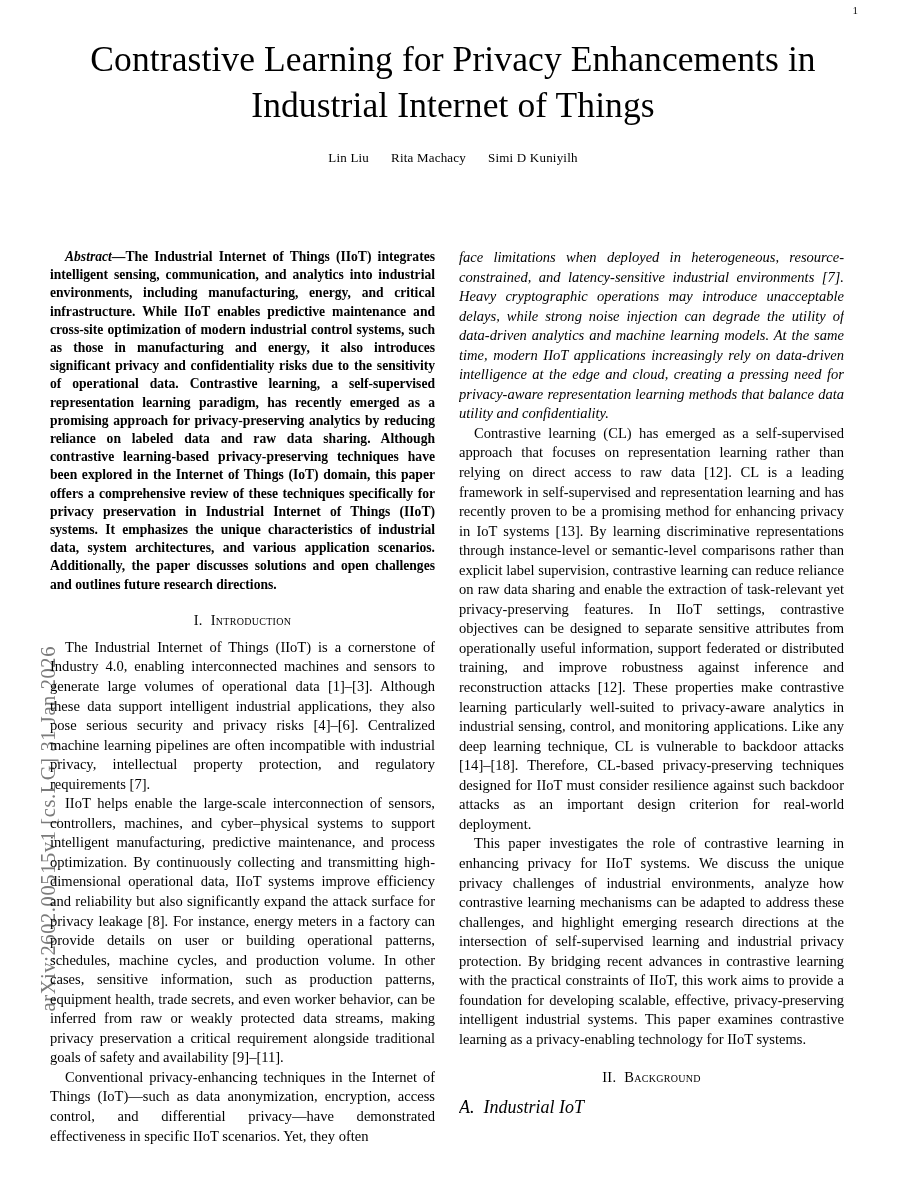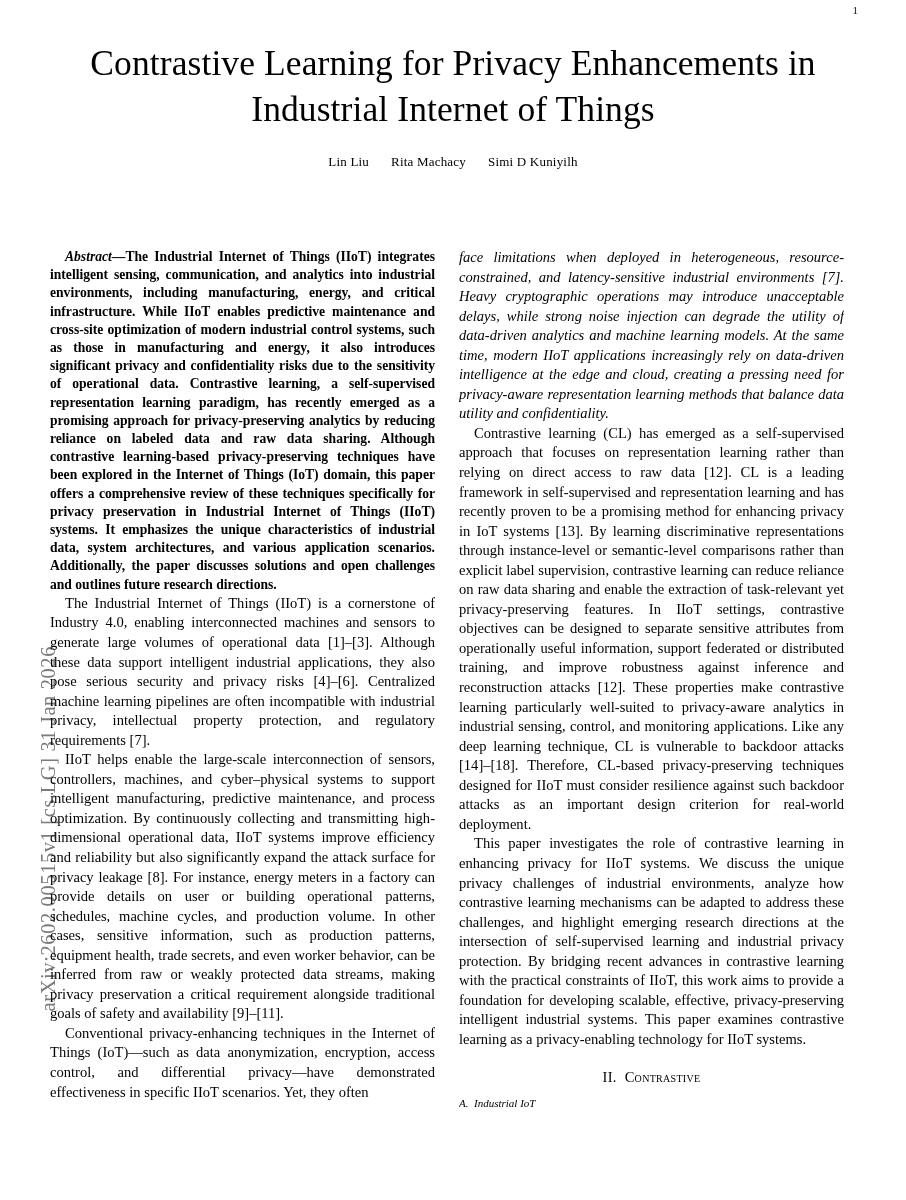--- a/index.html
+++ b/index.html
@@ -46,23 +46,23 @@
   .page {
     position: absolute;
     left: 0;
     top: 0;
     width: 906px;
     height: 1200px;
     padding: 0;
   }
 
   .title-block {
-    margin: 12px auto;
+    margin: 0 auto;
     width: 790px;
-    padding-top: 28px;
+    padding-top: 36px;
     text-align: center;
   }
   .paper-title {
     font-size: 35.5px;
     line-height: 46px;
     font-weight: normal;
     letter-spacing: 0.1px;
     margin: 0;
     padding: 0 22px;
   }
@@ -125,21 +125,21 @@
     margin: 20px 0 9px 0;
     font-variant: small-caps;
     letter-spacing: 0.3px;
   }
   .sec-head .numeral {
     font-variant: normal;
     text-transform: none;
   }
   .subsec-head {
     font-style: italic;
-    font-size: 11px;
+    font-size: 18px;
     margin: 11px 0 5px 0;
     text-align: left;
   }
   .spacer-top { margin-top: 18px; }
 </style>
 </head>
 <body>
 
 <div class="page">
 
@@ -154,34 +154,35 @@
     </div>
   </div>
 
   <div class="columns">
 
     <div class="col">
 
       <p class="abstract"><span class="lead-italic">Abstract</span><span>—</span><span>The Industrial Internet of Things (IIoT) integrates intelligent sensing, communication, and analytics into industrial environments, including manufacturing, energy, and critical infrastructure. While IIoT enables predictive maintenance and cross-site optimization of modern industrial control systems, such as those in manufacturing and energy, it also introduces significant privacy and confidentiality risks due to the sensitivity of operational data. Contrastive learning, a self-supervised representation learning paradigm, has recently emerged as a promising approach for privacy-preserving analytics by reducing reliance on labeled data and raw data sharing. Although contrastive learning-based privacy-preserving techniques have been explored in the Internet of Things (IoT) domain, this paper offers a comprehensive review of these techniques specifically for privacy preservation in Industrial Internet of Things (IIoT) systems. It emphasizes the unique characteristics of industrial data, system architectures, and various application scenarios. Additionally, the paper discusses solutions and open challenges and outlines future research directions.</span></p>
 
 
+      <div class="sec-head spacer-top"><span class="numeral">I.</span>&nbsp; <span>Introduction</span></div>
 
       <p class="para">The Industrial Internet of Things (IIoT) is a cornerstone of Industry 4.0, enabling interconnected machines and sensors to generate large volumes of operational data [1]–[3]. Although these data support intelligent industrial applications, they also pose serious security and privacy risks [4]–[6]. Centralized machine learning pipelines are often incompatible with industrial privacy, intellectual property protection, and regulatory requirements [7].</p>
       <p class="para">IIoT helps enable the large-scale interconnection of sensors, controllers, machines, and cyber–physical systems to support intelligent manufacturing, predictive maintenance, and process optimization. By continuously collecting and transmitting high-dimensional operational data, IIoT systems improve efficiency and reliability but also significantly expand the attack surface for privacy leakage  [8]. For instance, energy meters in a factory can provide details on user or building operational patterns, schedules, machine cycles, and production volume. In other cases, sensitive information, such as production patterns, equipment health, trade secrets, and even worker behavior, can be inferred from raw or weakly protected data streams, making privacy preservation a critical requirement alongside traditional goals of safety and availability [9]–[11].</p>
       <p class="para">Conventional privacy-enhancing techniques in the Internet of Things (IoT)—such as data anonymization, encryption, access control, and differential privacy—have demonstrated effectiveness in specific IIoT scenarios. Yet, they often</p>
 
     </div>
 
     <div class="col">
 
       <p class="para noindent">face limitations when deployed in heterogeneous, resource-constrained, and latency-sensitive industrial environments [7]. Heavy cryptographic operations may introduce unacceptable delays, while strong noise injection can degrade the utility of data-driven analytics and machine learning models. At the same time, modern IIoT applications increasingly rely on data-driven intelligence at the edge and cloud, creating a pressing need for privacy-aware representation learning methods that balance data utility and confidentiality.</p>
       <p class="para">Contrastive learning (CL) has emerged as a self-supervised approach that focuses on representation learning rather than relying on direct access to raw data [12]. CL is a leading framework in self-supervised and representation learning and has recently proven to be a promising method for enhancing privacy in IoT systems [13]. By learning discriminative representations through instance-level or semantic-level comparisons rather than explicit label supervision, contrastive learning can reduce reliance on raw data sharing and enable the extraction of task-relevant yet privacy-preserving features. In IIoT settings, contrastive objectives can be designed to separate sensitive attributes from operationally useful information, support federated or distributed training, and improve robustness against inference and reconstruction attacks [12]. These properties make contrastive learning particularly well-suited to privacy-aware analytics in industrial sensing, control, and monitoring applications. Like any deep learning technique, CL is vulnerable to backdoor attacks [14]–[18]. Therefore, CL-based privacy-preserving techniques designed for IIoT must consider resilience against such backdoor attacks as an important design criterion for real-world deployment.</p>
       <p class="para">This paper investigates the role of contrastive learning in enhancing privacy for IIoT systems. We discuss the unique privacy challenges of industrial environments, analyze how contrastive learning mechanisms can be adapted to address these challenges, and highlight emerging research directions at the intersection of self-supervised learning and industrial privacy protection. By bridging recent advances in contrastive learning with the practical constraints of IIoT, this work aims to provide a foundation for developing scalable, effective, privacy-preserving intelligent industrial systems. This paper examines contrastive learning as a privacy-enabling technology for IIoT systems.</p>
 
-      <div class="sec-head"><span class="numeral">II.</span>&nbsp; <span>Contrastive</span></div>
+      <div class="sec-head"><span class="numeral">II.</span>&nbsp; <span>Background</span></div>
 
       <div class="subsec-head"><span>A.</span>&nbsp; <span>Industrial IoT</span></div>
 
 
     </div>
 
   </div>
 </div>
 
 </body></html>

